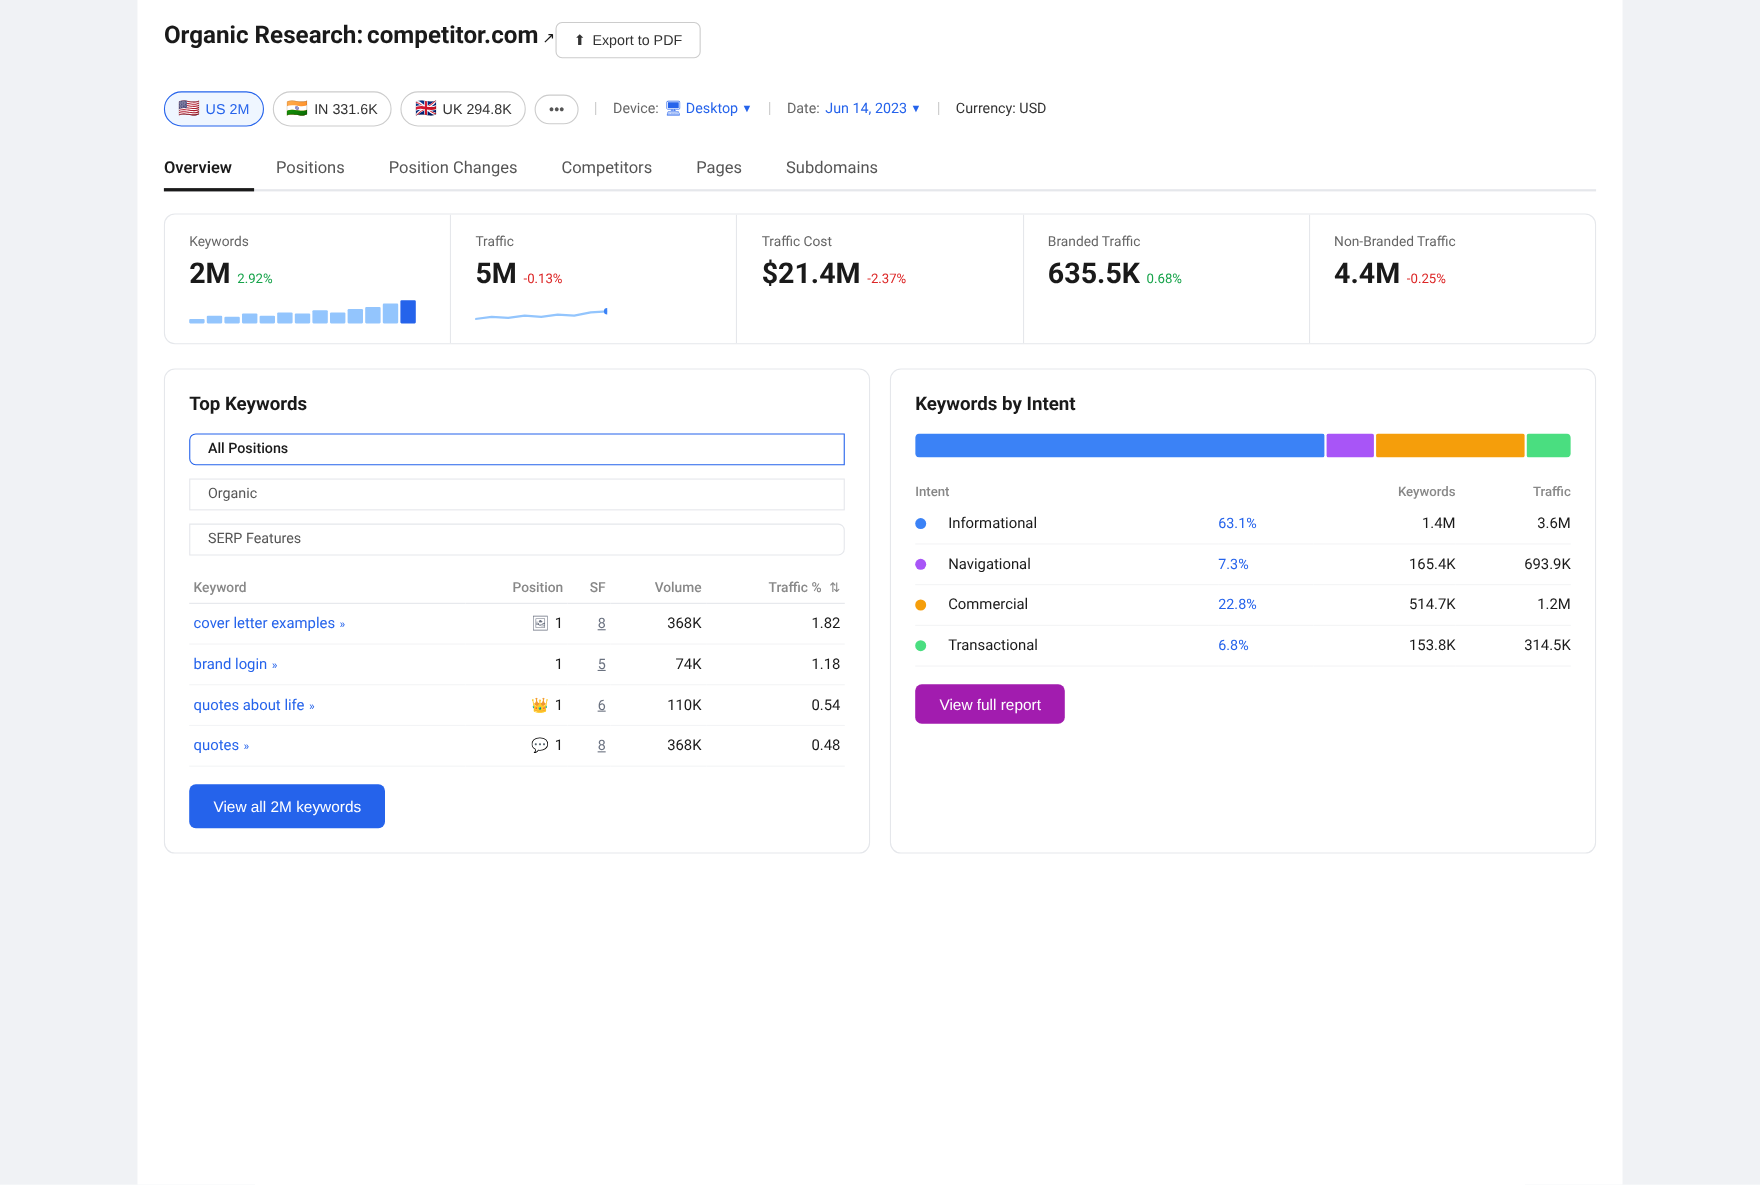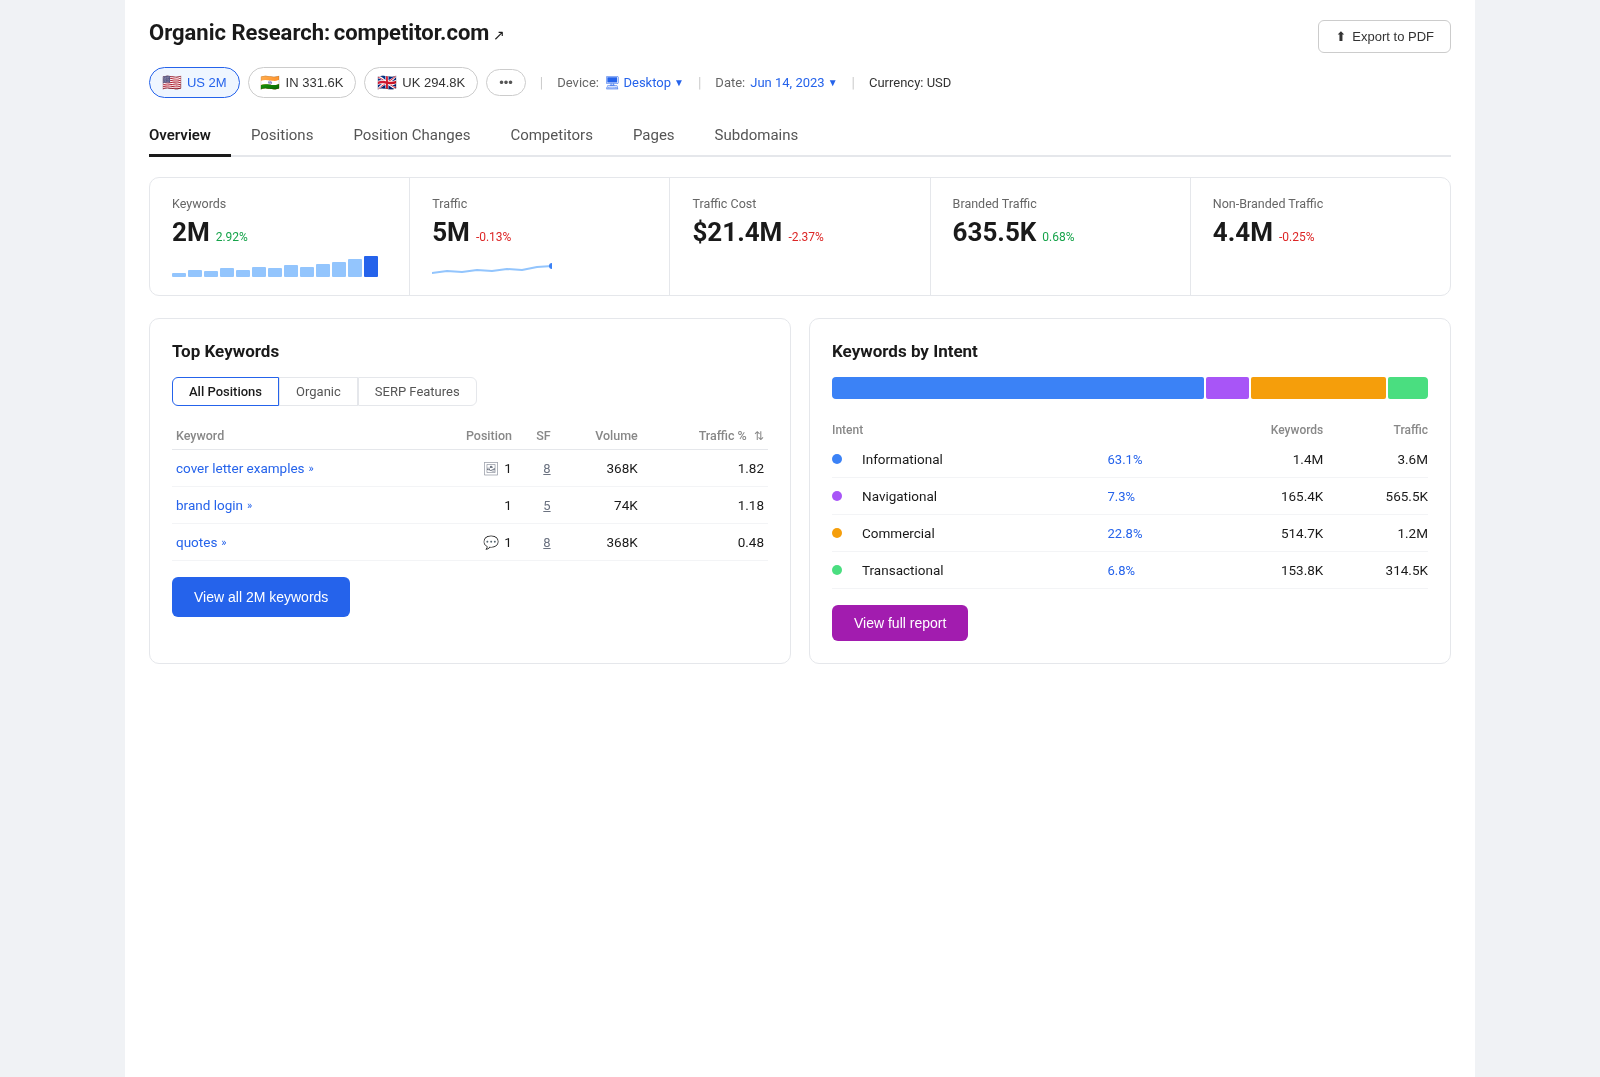--- a/index.html
+++ b/index.html
@@ -13,23 +13,23 @@
       background: #fff;
       min-height: 100vh;
       padding: 20px 24px;
       max-width: 1350px;
       margin: 0 auto;
     }
 
     
     .header {
       display: flex;
-      justify-content: space-between;
+      justify-content: flex-start;
       align-items: flex-start;
-      margin-bottom: 14px;
+      margin-bottom: 30px;
     }
     .export-btn {
       display: flex;
       align-items: center;
       gap: 6px;
       background: #fff;
       border: 1px solid #ccc;
       border-radius: 6px;
       padding: 8px 16px;
       font-size: 13px;
@@ -187,22 +187,23 @@
     }
     .card-title {
       font-size: 17px;
       font-weight: 700;
       margin-bottom: 16px;
     }
 
     
     .card-tabs {
       display: flex;
-      gap: 0;
+      gap: 12px;
       margin-bottom: 16px;
+      flex-direction: column;
     }
     .card-tab {
       padding: 6px 16px;
       font-size: 13px;
       cursor: pointer;
       border: 1px solid #e5e7eb;
       color: #555;
       background: #fff;
     }
     .card-tab:first-child { border-radius: 6px 0 0 6px; }
@@ -519,20 +520,34 @@
                 <div class="position-cell">
                   <span>1</span>
                 </div>
               </td>
               <td class="right"><span class="sf-badge">5</span></td>
               <td class="right">74K</td>
               <td class="right">1.18</td>
             </tr>
             <tr>
               <td>
+                <a class="kw-link">quotes about life <span class="chevron-right">»</span></a>
+              </td>
+              <td class="right">
+                <div class="position-cell">
+                  <span class="pos-icon">👑</span>
+                  <span>1</span>
+                </div>
+              </td>
+              <td class="right"><span class="sf-badge">6</span></td>
+              <td class="right">110K</td>
+              <td class="right">0.54</td>
+            </tr>
+            <tr>
+              <td>
                 <a class="kw-link">quotes <span class="chevron-right">»</span></a>
               </td>
               <td class="right">
                 <div class="position-cell">
                   <span class="pos-icon">💬</span>
                   <span>1</span>
                 </div>
               </td>
               <td class="right"><span class="sf-badge">8</span></td>
               <td class="right">368K</td>
@@ -579,21 +594,21 @@
             </tr>
             <tr>
               <td>
                 <div class="intent-row-label">
                   <div class="intent-dot" style="background:#a855f7;"></div>
                   <span>Navigational</span>
                 </div>
               </td>
               <td><span class="intent-pct">7.3%</span></td>
               <td class="right">165.4K</td>
-              <td class="right">565.5K</td>
+              <td class="right">693.9K</td>
             </tr>
             <tr>
               <td>
                 <div class="intent-row-label">
                   <div class="intent-dot" style="background:#f59e0b;"></div>
                   <span>Commercial</span>
                 </div>
               </td>
               <td><span class="intent-pct">22.8%</span></td>
               <td class="right">514.7K</td>

